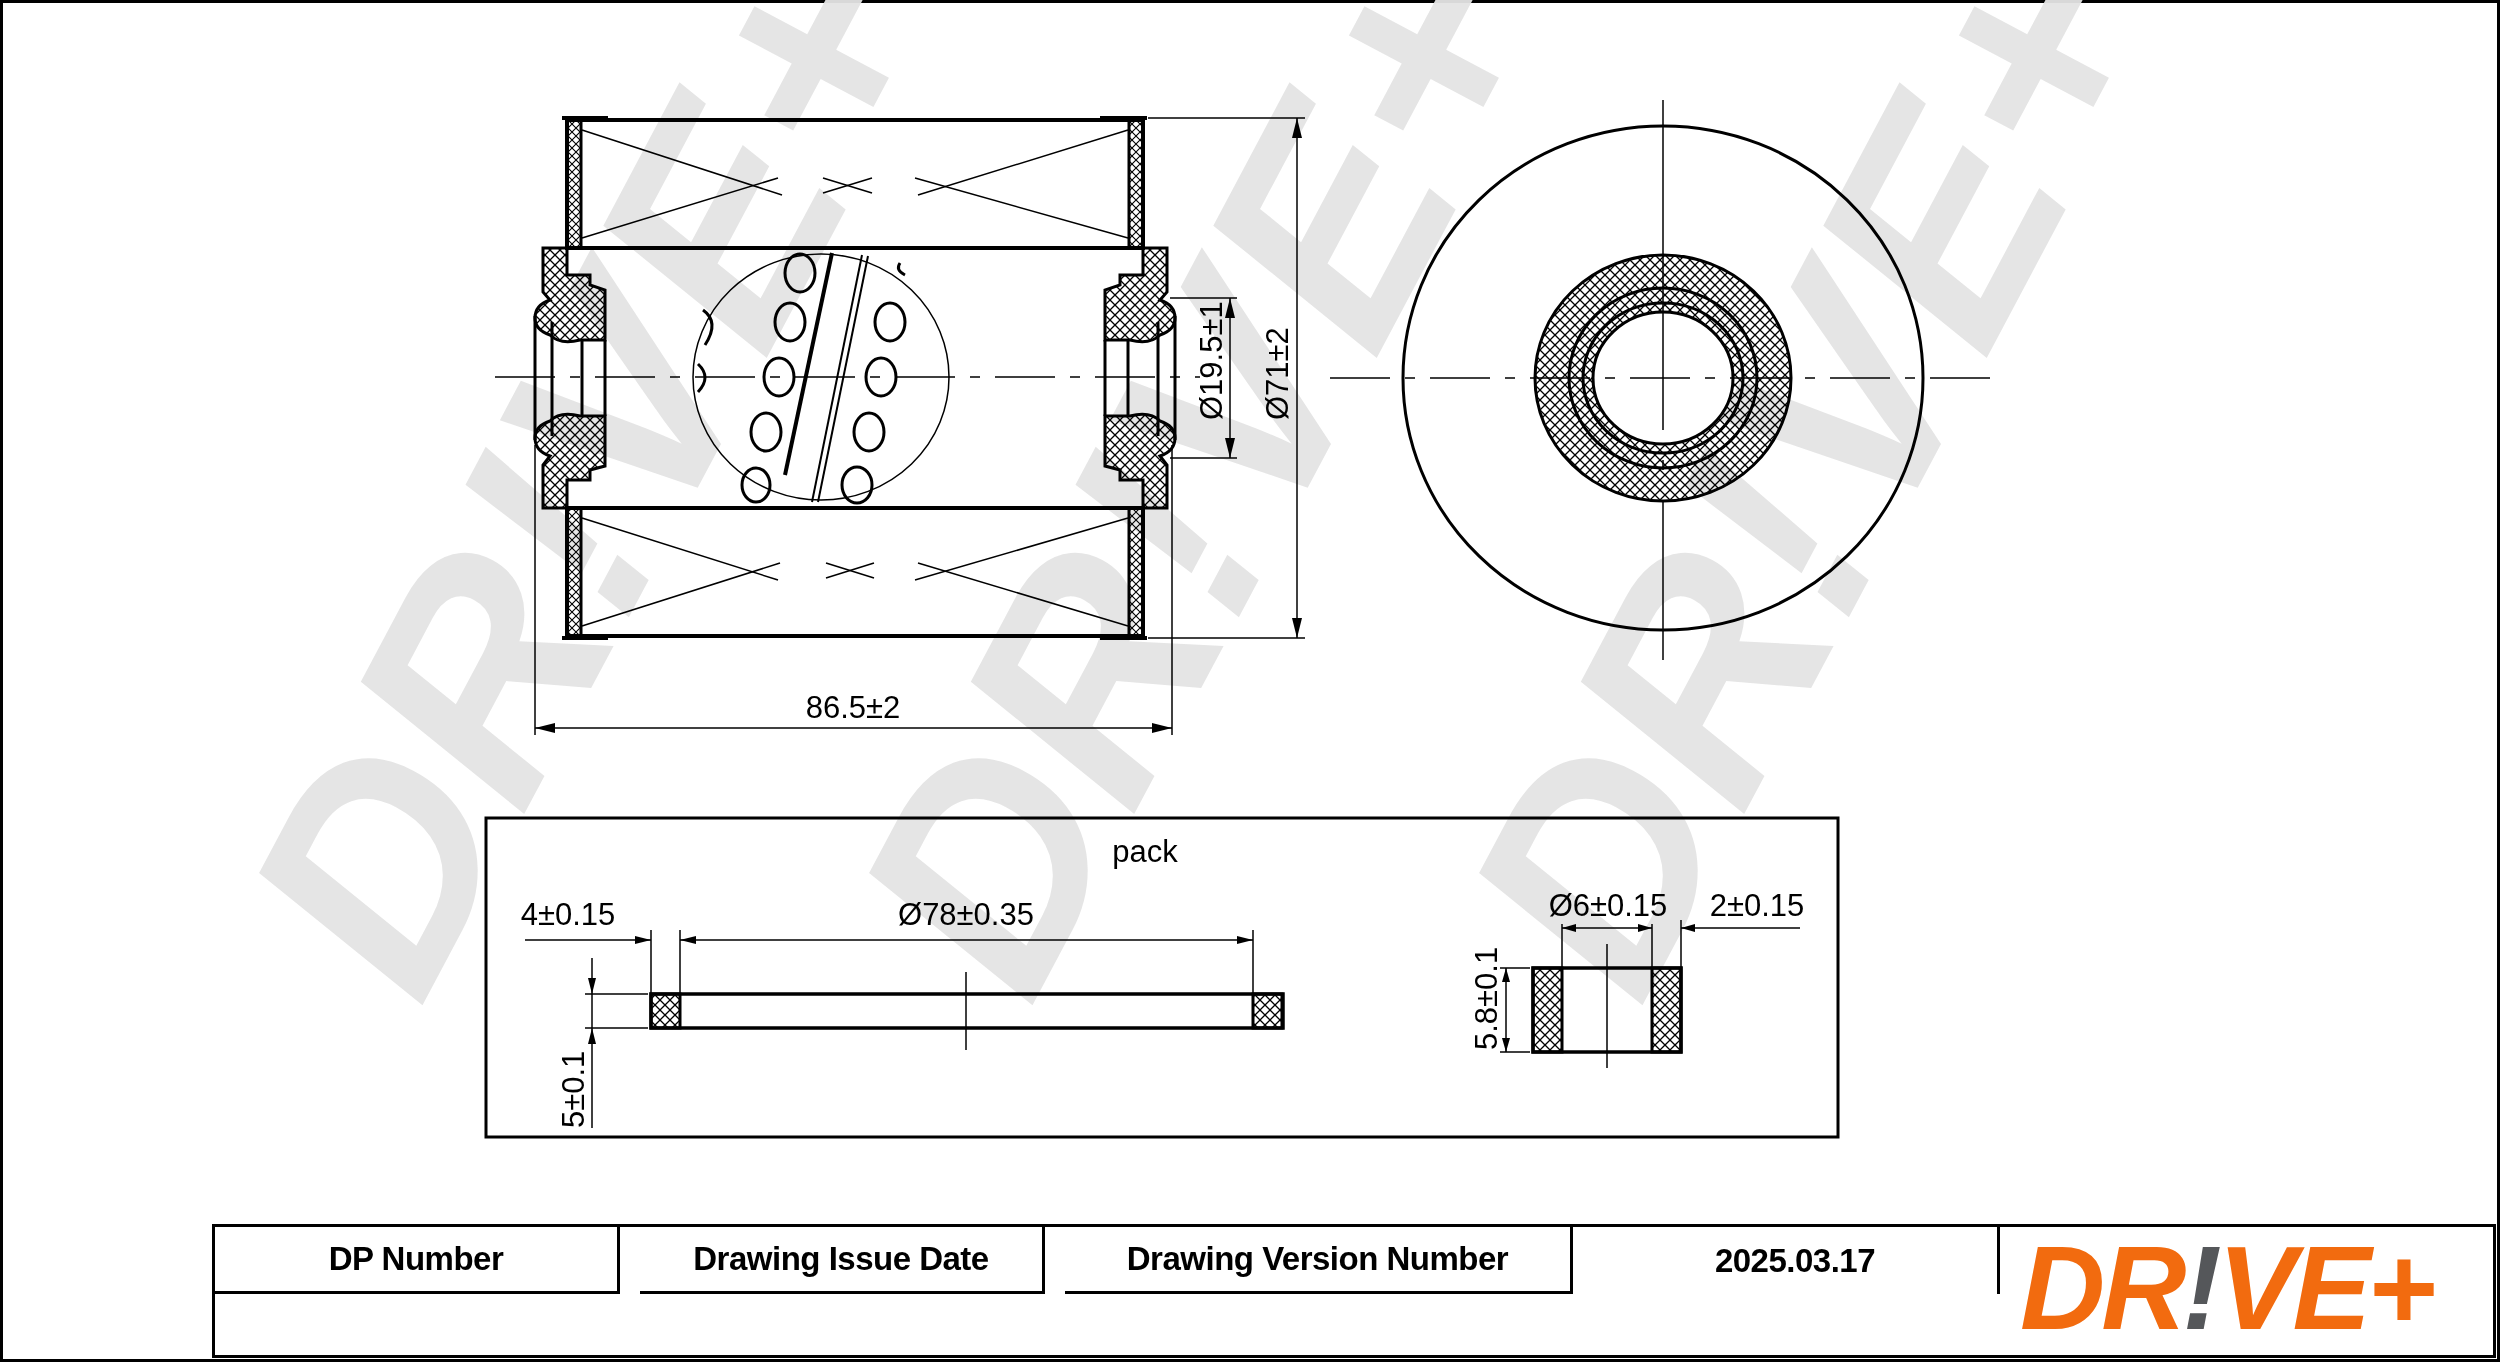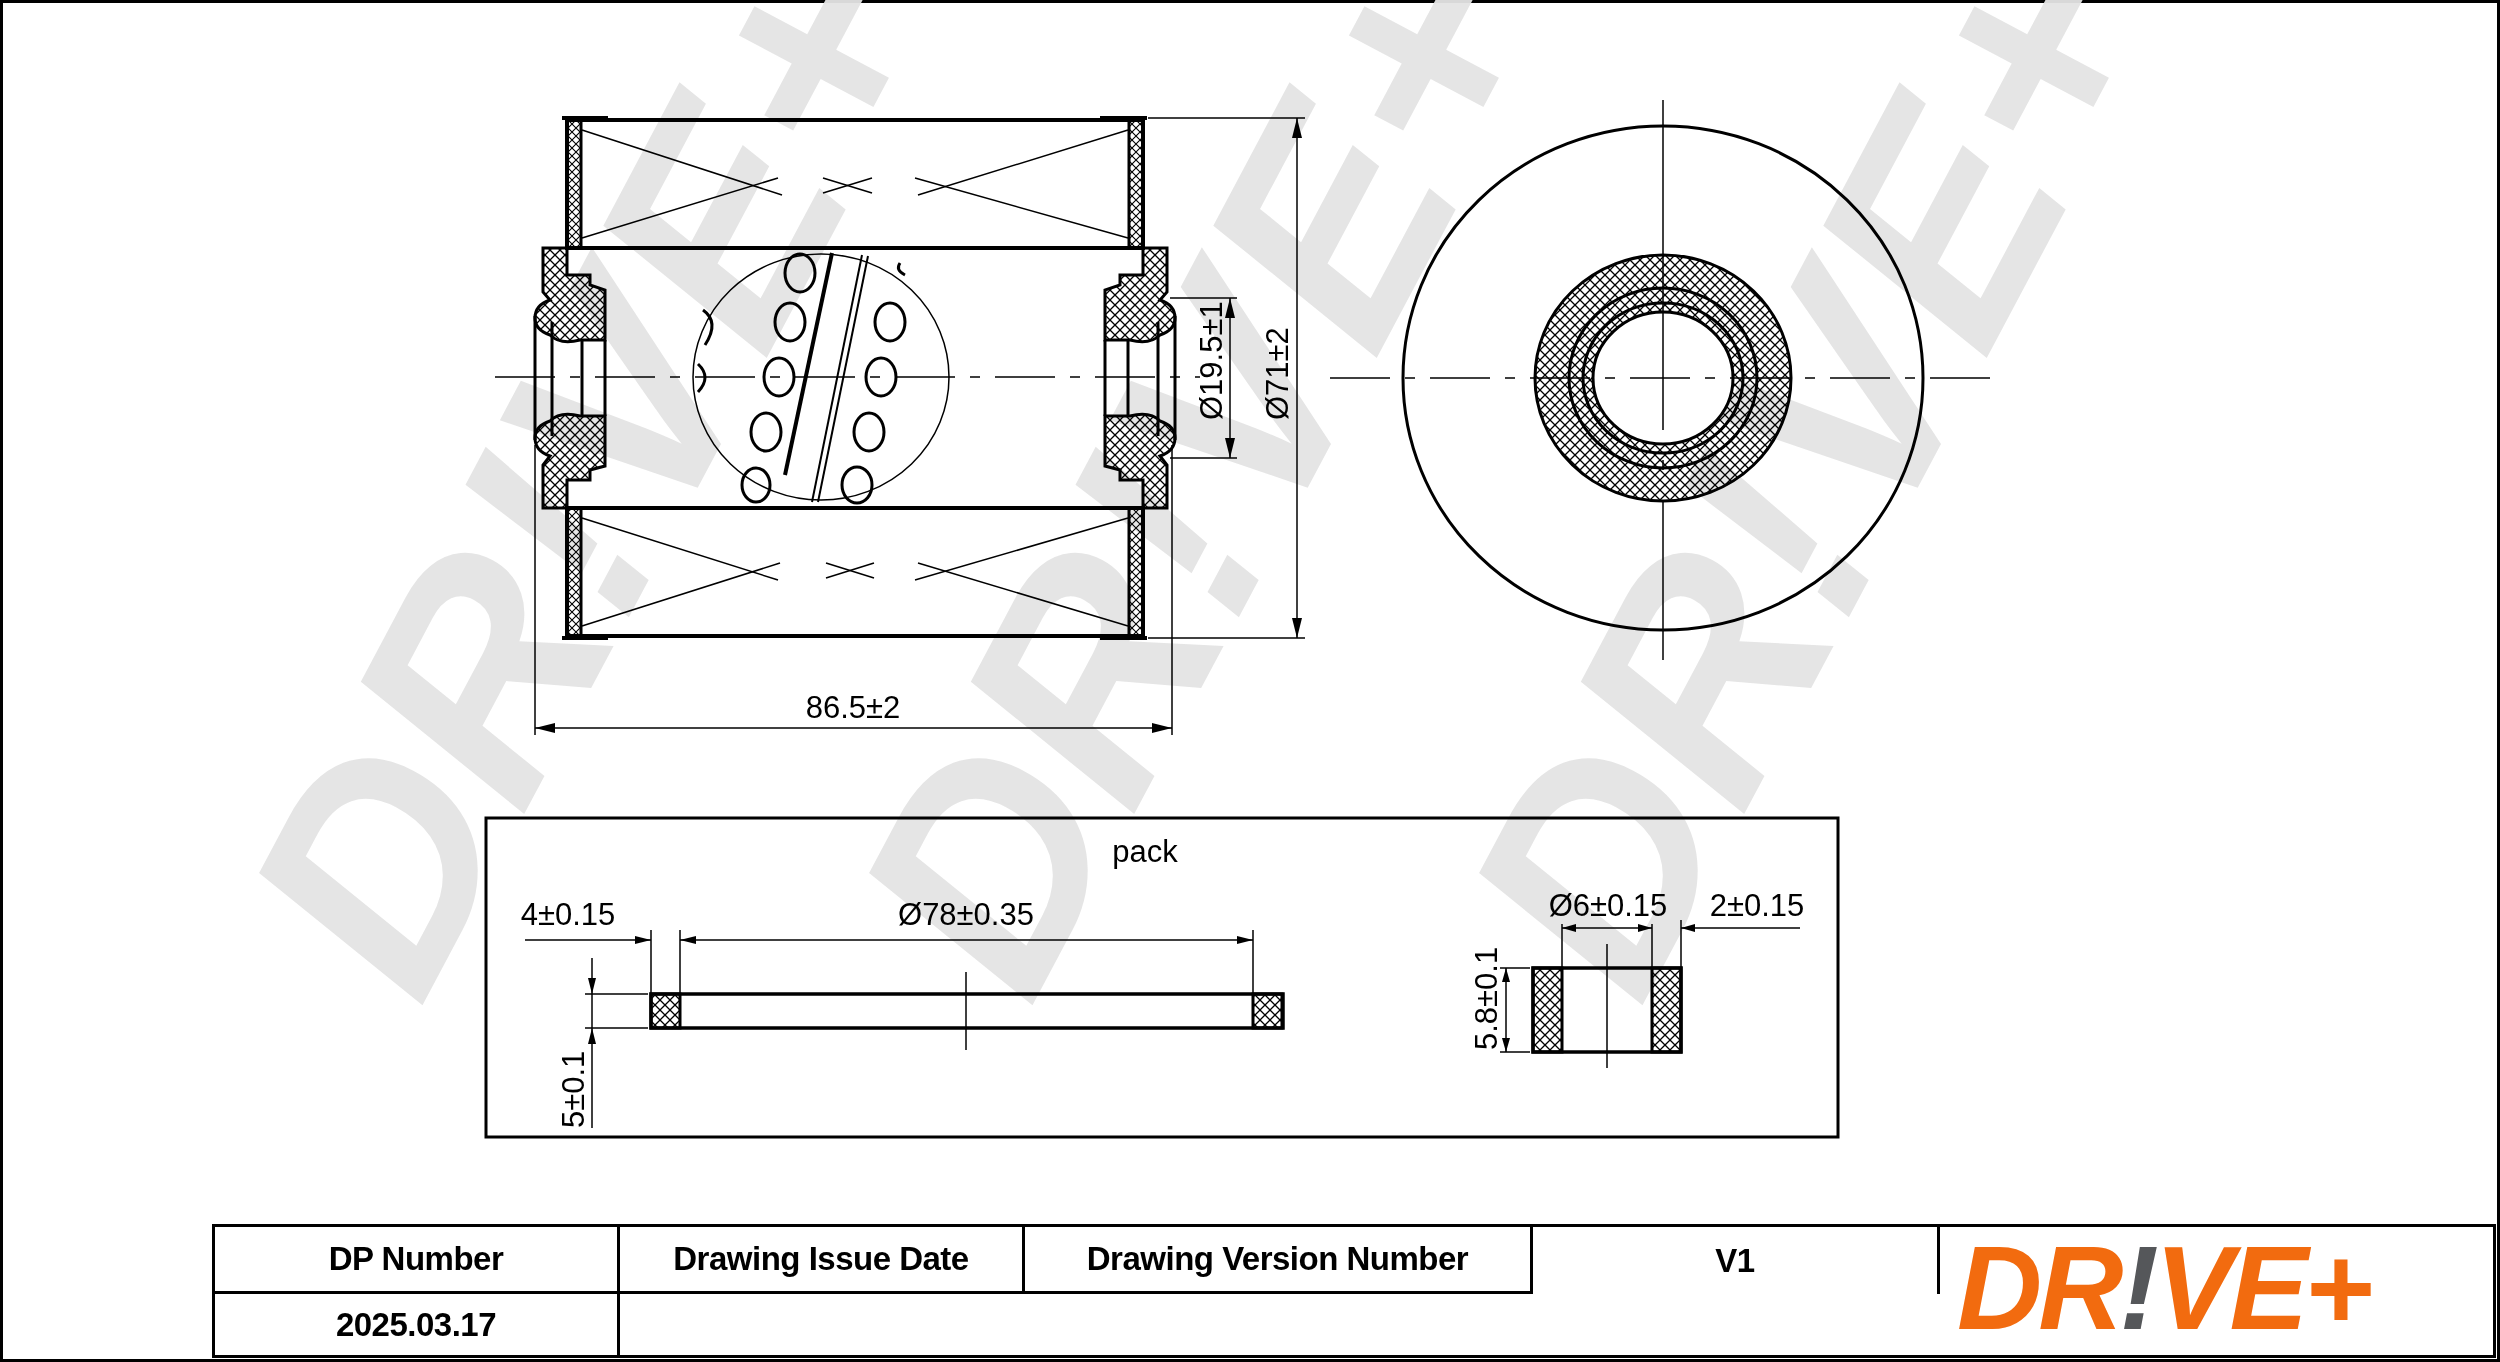--- a/index.html
+++ b/index.html
@@ -1,21 +1,21 @@
 <!DOCTYPE html>
 <html><head>
   <meta charset="utf-8">
   <style>
     html, body { margin: 0; padding: 0; background: #ffffff; }
     body { width: 2500px; height: 1362px; position: relative; overflow: hidden; font-family: "Liberation Sans", sans-serif; }
     #sheet { position: absolute; left: 0; top: 0; width: 2500px; height: 1362px; }
     svg text { font-family: "Liberation Sans", sans-serif; }
     .dim { font-size: 31px; fill: #000; }
     .tbl { position: absolute; left: 212px; top: 1224px; width: 2284px; height: 134px; border: 3px solid #000; box-sizing: border-box; display: grid;
-           grid-template-columns: 405px 405px 508px 407px 1fr; grid-template-rows: 67px 1fr; background: #fff; }
+           grid-template-columns: 405px 405px 508px 407px 1fr; grid-template-rows: 67px 1fr; background: #fff; gap: 20px; }
     .cell { border-right: 3px solid #000; display: flex; align-items: center; justify-content: center; font-weight: bold; font-size: 33px; color: #000; letter-spacing: -0.5px; }
     .cell.hdr { border-bottom: 3px solid #000; }
     .logo-cell { grid-column: 5; grid-row: 1 / span 2; display: flex; align-items: center; justify-content: center; }
   </style>
 </head>
 <body>
 
 <div id="sheet">
 <svg width="2500" height="1362" viewBox="0 0 2500 1362" xmlns="http://www.w3.org/2000/svg">
   <defs>
@@ -182,15 +182,14 @@
   <div class="cell hdr">DP Number</div>
   <div class="cell hdr">Drawing Issue Date</div>
   <div class="cell hdr">Drawing Version Number</div>
   <div class="logo-cell">
     <svg width="520" height="100" viewBox="0 0 520 100">
       <text x="0" y="88" font-size="118" font-weight="bold" font-style="italic" fill="#F26B0F" font-family="Liberation Sans, sans-serif" letter-spacing="-4">
         <tspan>DR</tspan><tspan fill="#55575A">!</tspan><tspan>VE+</tspan>
       </text>
     </svg>
   </div>
-  <div class="cell">V1</div>
   <div class="cell">2025.03.17</div>
 </div>
 
 </body></html>

